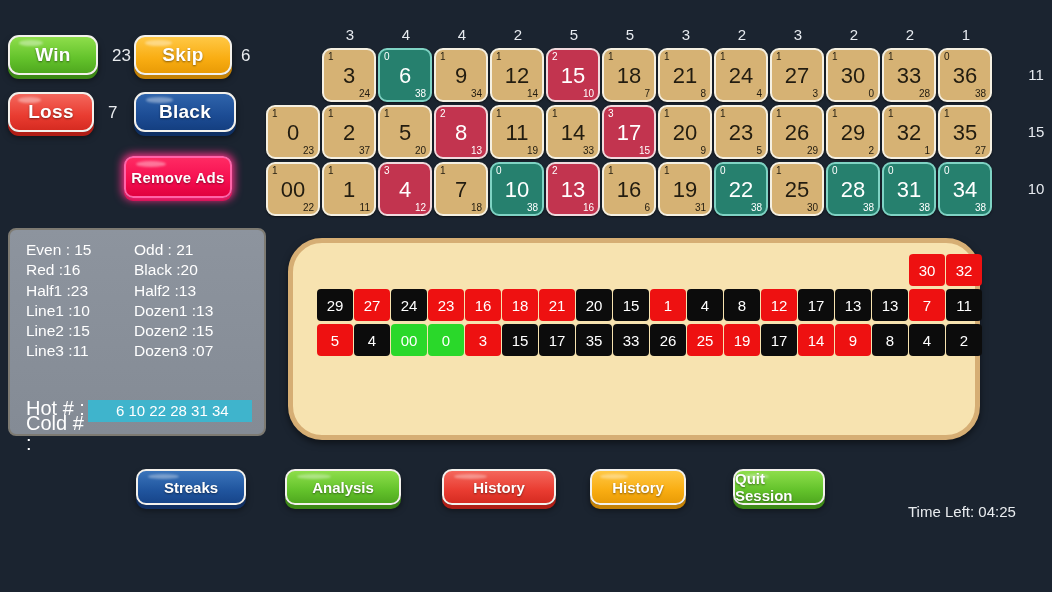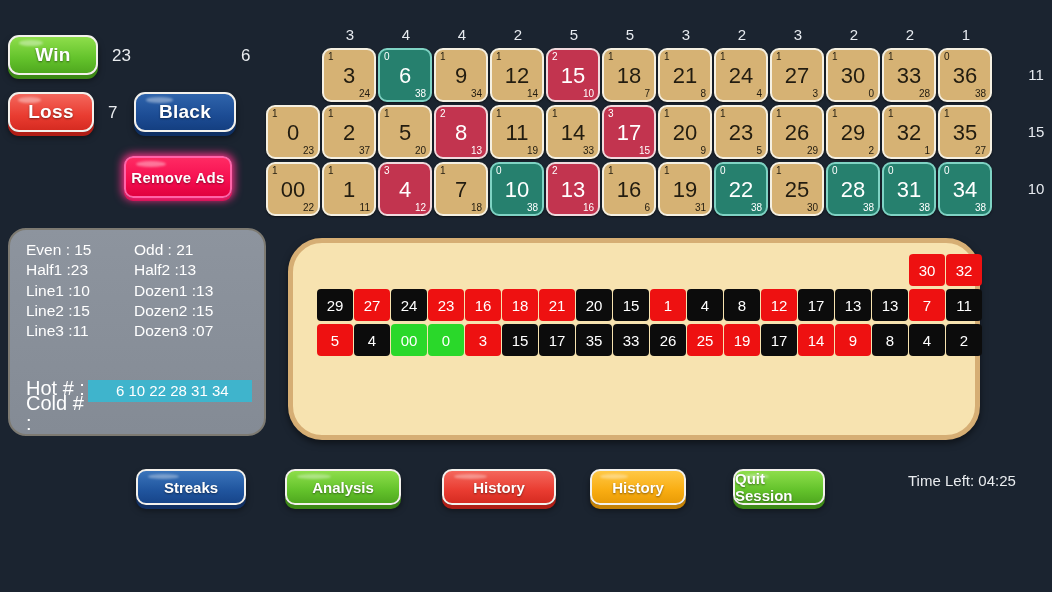--- a/index.html
+++ b/index.html
@@ -66,21 +66,21 @@
     position:absolute; color:#e9ecef; font-size:17px;
   }
   .c-win  { left:112px; top:46px; }
   .c-skip { left:241px; top:46px; }
   .c-loss { left:108px; top:103px; }
 
   
   #stats {
     position:absolute; left:8px; top:228px; width:258px; height:208px;
     background: linear-gradient(#8d949e,#848b95);
-    border:2px solid #7d7a72; border-radius:18px;
+    border:2px solid #7d7a72; border-radius:8px;
     padding:10px 12px 8px 16px;
     color:#ffffff; font-size:15.5px; line-height:20.3px;
   }
   .srow { display:flex; }
   .scol-a { width:108px; }
   .scol-b { width:auto; }
   .hotcold { margin-top:14px; }
   .hc-line { display:flex; align-items:center; height:21px; margin-bottom:4px; }
   .hc-label { width:62px; font-size:20px;margin-top:44px; }
   .hc-vals { flex:1; padding:1px 6px; font-size:15px; color:#ffffff; }
@@ -145,21 +145,21 @@
   .bb-patterns { left:442px; width:114px;
     background: linear-gradient(#f4675c,#e93c31 60%,#d62b21);
     box-shadow: 0 4px 0 #b01e16, 0 5px 6px rgba(0,0,0,.5); }
   .bb-history  { left:590px; width:96px;
     background: linear-gradient(#ffc845,#f9ad12 60%,#e99b06);
     box-shadow: 0 4px 0 #c58205, 0 5px 6px rgba(0,0,0,.5); }
   .bb-quit     { left:733px; width:92px;
     background: linear-gradient(#8ede4b,#63c22b 60%,#4fa81f);
     box-shadow: 0 4px 0 #3d8a16, 0 5px 6px rgba(0,0,0,.5); }
   #timeleft {
-    position:absolute; left:908px; top:472px;
+    position:absolute; left:908px; top:503px;
     color:#e9ecef; font-size:15px;
   }
 
   
   #banner {
     position:absolute; left:0; top:489px; width:1052px; height:103px;
     background:#1d2bc4;
     clip-path: polygon(0 14px, 1052px 0, 1052px 103px, 0 103px);
   }
   #banner-text {
@@ -172,20 +172,23 @@
 </head>
 <body>
 
 <div id="app">
 
   <div class="btn3d b-win">
     <span>Win</span>
   </div>
   <div class="counter c-win">23</div>
 
+  <div class="btn3d b-skip">
+    <span>Skip</span>
+  </div>
   <div class="counter c-skip">6</div>
 
   <div class="btn3d b-loss">
     <span>Loss</span>
   </div>
   <div class="counter c-loss">7</div>
 
   <div class="btn3d b-undo">
     <span>Black</span>
   </div>
@@ -193,20 +196,24 @@
 
   <div class="btn3d b-ads">
     <span>Remove Ads</span>
   </div>
 
   <div id="stats">
     <div id="stat-rows">
         <div class="srow">
           <span class="scol-a">Even : 15</span>
           <span class="scol-b">Odd :  21</span>
+        </div>
+        <div class="srow">
+          <span class="scol-a">Red :16</span>
+          <span class="scol-b">Black :20</span>
         </div>
         <div class="srow">
           <span class="scol-a">Half1 :23</span>
           <span class="scol-b">Half2 :13</span>
         </div>
         <div class="srow">
           <span class="scol-a">Line1 :10</span>
           <span class="scol-b">Dozen1 :13</span>
         </div>
         <div class="srow">

